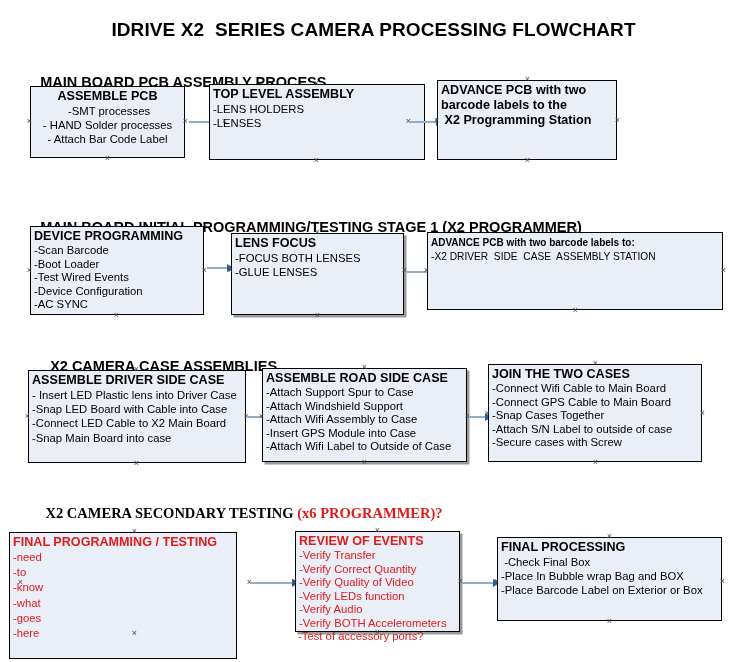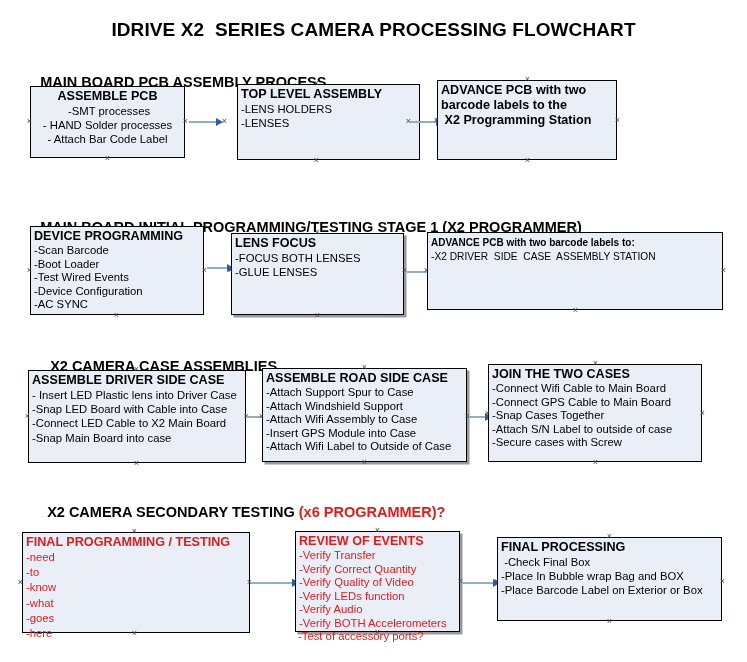--- a/index.html
+++ b/index.html
@@ -143,21 +143,21 @@
   <div class="handle" style="left:104px; top:82px;"></div>
   <div class="handle" style="left:104px; top:155px;"></div>
   <div class="handle" style="left:26px;  top:118px;"></div>
   <div class="handle" style="left:182px; top:118px;"></div>
 
   <div class="arrow" style="left:189px; top:117px; width:34px;">
     <div class="shaft" style="width:27px;"></div>
     <div class="head" style="left:27px;"></div>
   </div>
 
-  <div class="node" style="left:237px; top:84px; width:183px; height:76px;">
+  <div class="node" style="left:209px; top:84px; width:216px; height:76px;">
     <div class="node-title">TOP LEVEL ASSEMBLY</div>
     <div class="node-line">-LENS HOLDERS</div>
     <div class="node-line">-LENSES</div>
   </div>
   <div class="handle" style="left:313px; top:80px;"></div>
   <div class="handle" style="left:313px; top:157px;"></div>
   <div class="handle" style="left:221px; top:118px;"></div>
   <div class="handle" style="left:405px; top:118px;"></div>
 
   <div class="arrow" style="left:410px; top:117px; width:34px;">
@@ -266,25 +266,25 @@
     <div class="node-line tight">-Connect GPS Cable to Main Board</div>
     <div class="node-line tight">-Snap Cases Together</div>
     <div class="node-line tight">-Attach S/N Label to outside of case</div>
     <div class="node-line tight">-Secure cases with Screw</div>
   </div>
   <div class="handle" style="left:592px; top:360px;"></div>
   <div class="handle" style="left:592px; top:459px;"></div>
   <div class="handle" style="left:484px; top:410px;"></div>
   <div class="handle" style="left:699px; top:410px;"></div>
 
-  <div class="section-heading" style="left:31px; top:488px;">
+  <div class="section-heading" style="left:31px; top:488px;font-family:Liberation Serif, serif;">
     <span>X2 CAMERA SECONDARY TESTING </span><span class="accent">(x6 PROGRAMMER)?</span>
   </div>
 
-  <div class="node red" style="left:22px; top:532px; width:228px; height:101px;">
+  <div class="node red" style="left:9px; top:532px; width:228px; height:127px;">
     <div class="node-title">FINAL PROGRAMMING / TESTING</div>
     <div class="node-line roomy">-need</div>
     <div class="node-line roomy">-to</div>
     <div class="node-line roomy">-know</div>
     <div class="node-line roomy">-what</div>
     <div class="node-line roomy">-goes</div>
     <div class="node-line roomy">-here</div>
   </div>
   <div class="handle" style="left:131px; top:528px;"></div>
   <div class="handle" style="left:131px; top:630px;"></div>

